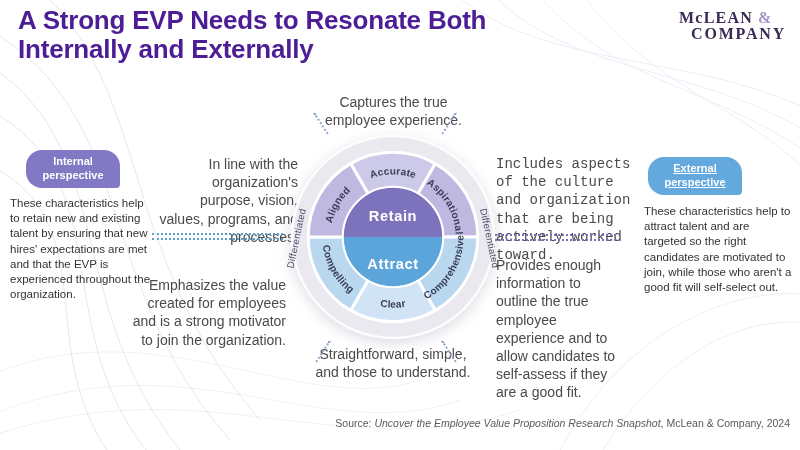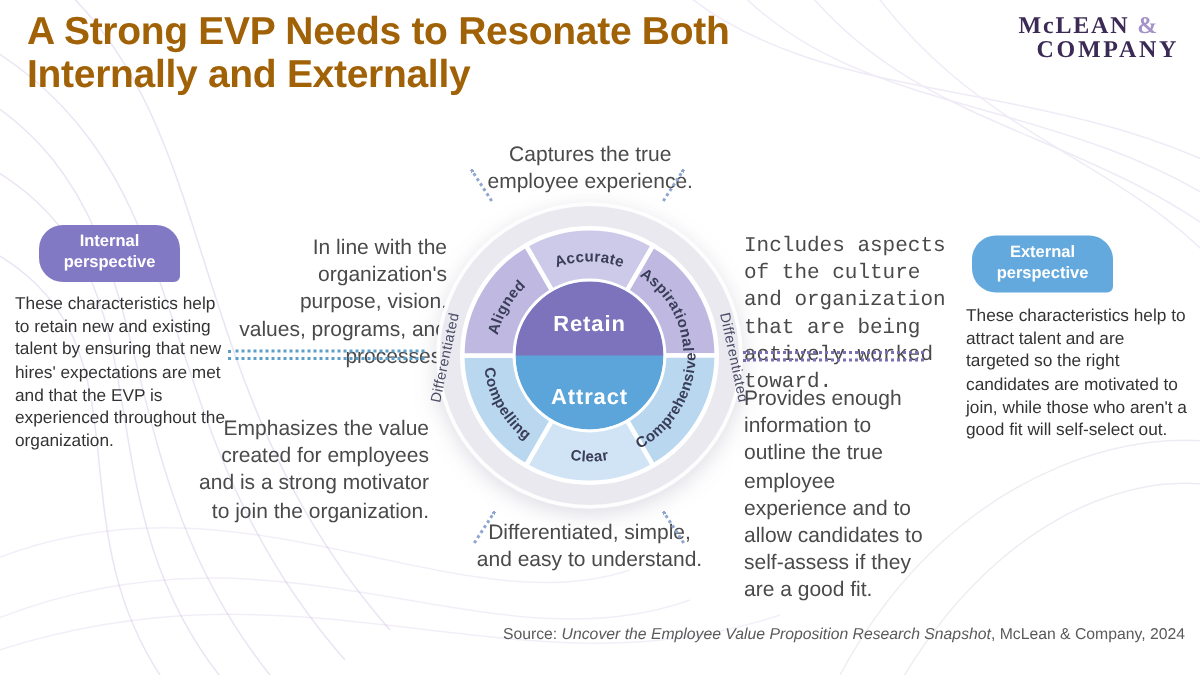--- a/index.html
+++ b/index.html
@@ -6,34 +6,34 @@
   body{
     width:800px;height:450px;position:relative;overflow:hidden;background:#ffffff;
     font-family:"Liberation Sans", sans-serif;
   }
   .abs{position:absolute;}
   
   #bg-decor{position:absolute;left:0;top:0;width:800px;height:450px;pointer-events:none;}
   
   .title{
     left:18px;top:6px;width:620px;
-    font-size:26px;font-weight:bold;color:#a16207;line-height:1.13;letter-spacing:-0.2px;
+    font-size:26px;font-weight:bold;color:#4c1d95;line-height:1.13;letter-spacing:-0.2px;
   }
   
   .logo{right:14px;top:9px;text-align:left;color:#3b2a55;font-family:"Liberation Serif", serif;}
   .logo-line1{font-size:16px;letter-spacing:1.2px;font-weight:600;}
   .logo-amp{color:#a393c8;font-weight:600;}
   .logo-line2{font-size:16px;letter-spacing:1.8px;font-weight:600;margin-left:12px;margin-top:-2px;}
   
   .badge{
     color:#ffffff;font-size:11px;font-weight:bold;text-align:center;line-height:1.25;
     padding:5px 6px;border-radius:16px 16px 4px 16px;
   }
   .badge-internal{left:26px;top:150px;width:82px;background:#8279c5;}
-  .badge-external{left:648px;top:157px;width:82px;background:#64a9de;}
+  .badge-external{left:648px;top:157px;width:82px;background:#64a9de;text-decoration:underline;}
   
   .para{font-size:11.5px;color:#333333;line-height:1.32;}
   .para-internal{left:10px;top:196px;width:142px;text-align:left;}
   .para-external{left:644px;top:204px;width:150px;text-align:left;}
   
   .note{font-size:14px;color:#4a4a4a;line-height:1.3;}
   .note-top{left:316px;top:93px;width:155px;text-align:center;}
   .note-upper-left{left:158px;top:155px;width:140px;text-align:right;}
   .note-lower-left{left:132px;top:276px;width:154px;text-align:right;}
   .note-upper-right{left:496px;top:155px;width:146px;text-align:left;font-family:Liberation Mono, monospace;}
@@ -99,21 +99,21 @@
 <div class="abs para para-internal">These characteristics help to retain new and existing talent by ensuring that new hires' expectations are met and that the EVP is experienced throughout the organization.</div>
 
 <div class="abs badge badge-external">External perspective</div>
 <div class="abs para para-external">These characteristics help to attract talent and are targeted so the right candidates are motivated to join, while those who aren't a good fit will self-select out.</div>
 
 <div class="abs note note-top">Captures the true employee experience.</div>
 <div class="abs note note-upper-left">In line with the organization's purpose, vision, values, programs, and processes.</div>
 <div class="abs note note-lower-left">Emphasizes the value created for employees and is a strong motivator to join the organization.</div>
 <div class="abs note note-upper-right">Includes aspects of the culture and organization that are being actively worked toward.</div>
 <div class="abs note note-lower-right">Provides enough information to outline the true employee experience and to allow candidates to self-assess if they are a good fit.</div>
-<div class="abs note note-bottom">Differentiated, simple, and easy to understand.</div>
+<div class="abs note note-bottom">Straightforward, simple, and those to understand.</div>
 
 <div class="abs dotline-h dotline-left"></div>
 <div class="abs dotline-h dotline-right"></div>
 <div class="abs dotline-d d-tl"></div>
 <div class="abs dotline-d d-tr"></div>
 <div class="abs dotline-d d-bl"></div>
 <div class="abs dotline-d d-br"></div>
 
 <svg id="wheel" class="abs" viewBox="0 0 210 210" xmlns="http://www.w3.org/2000/svg">
   <defs>

